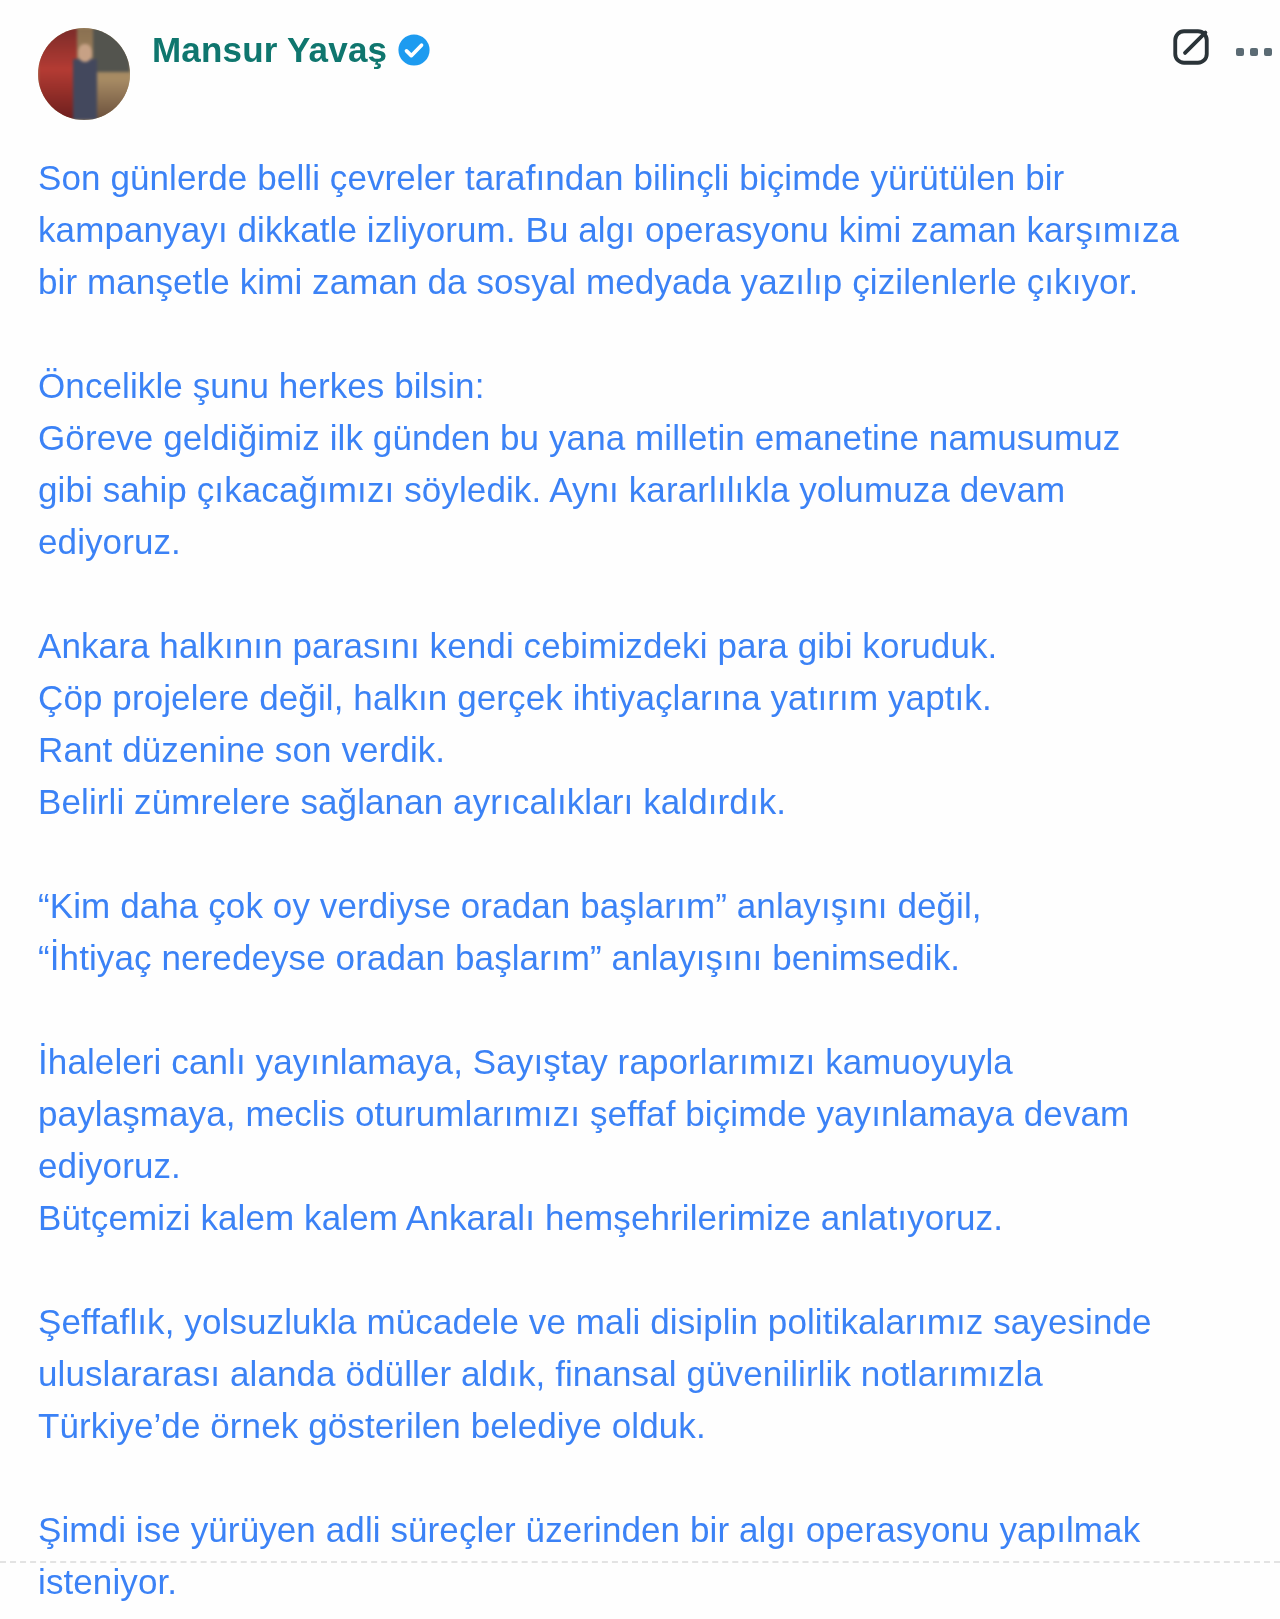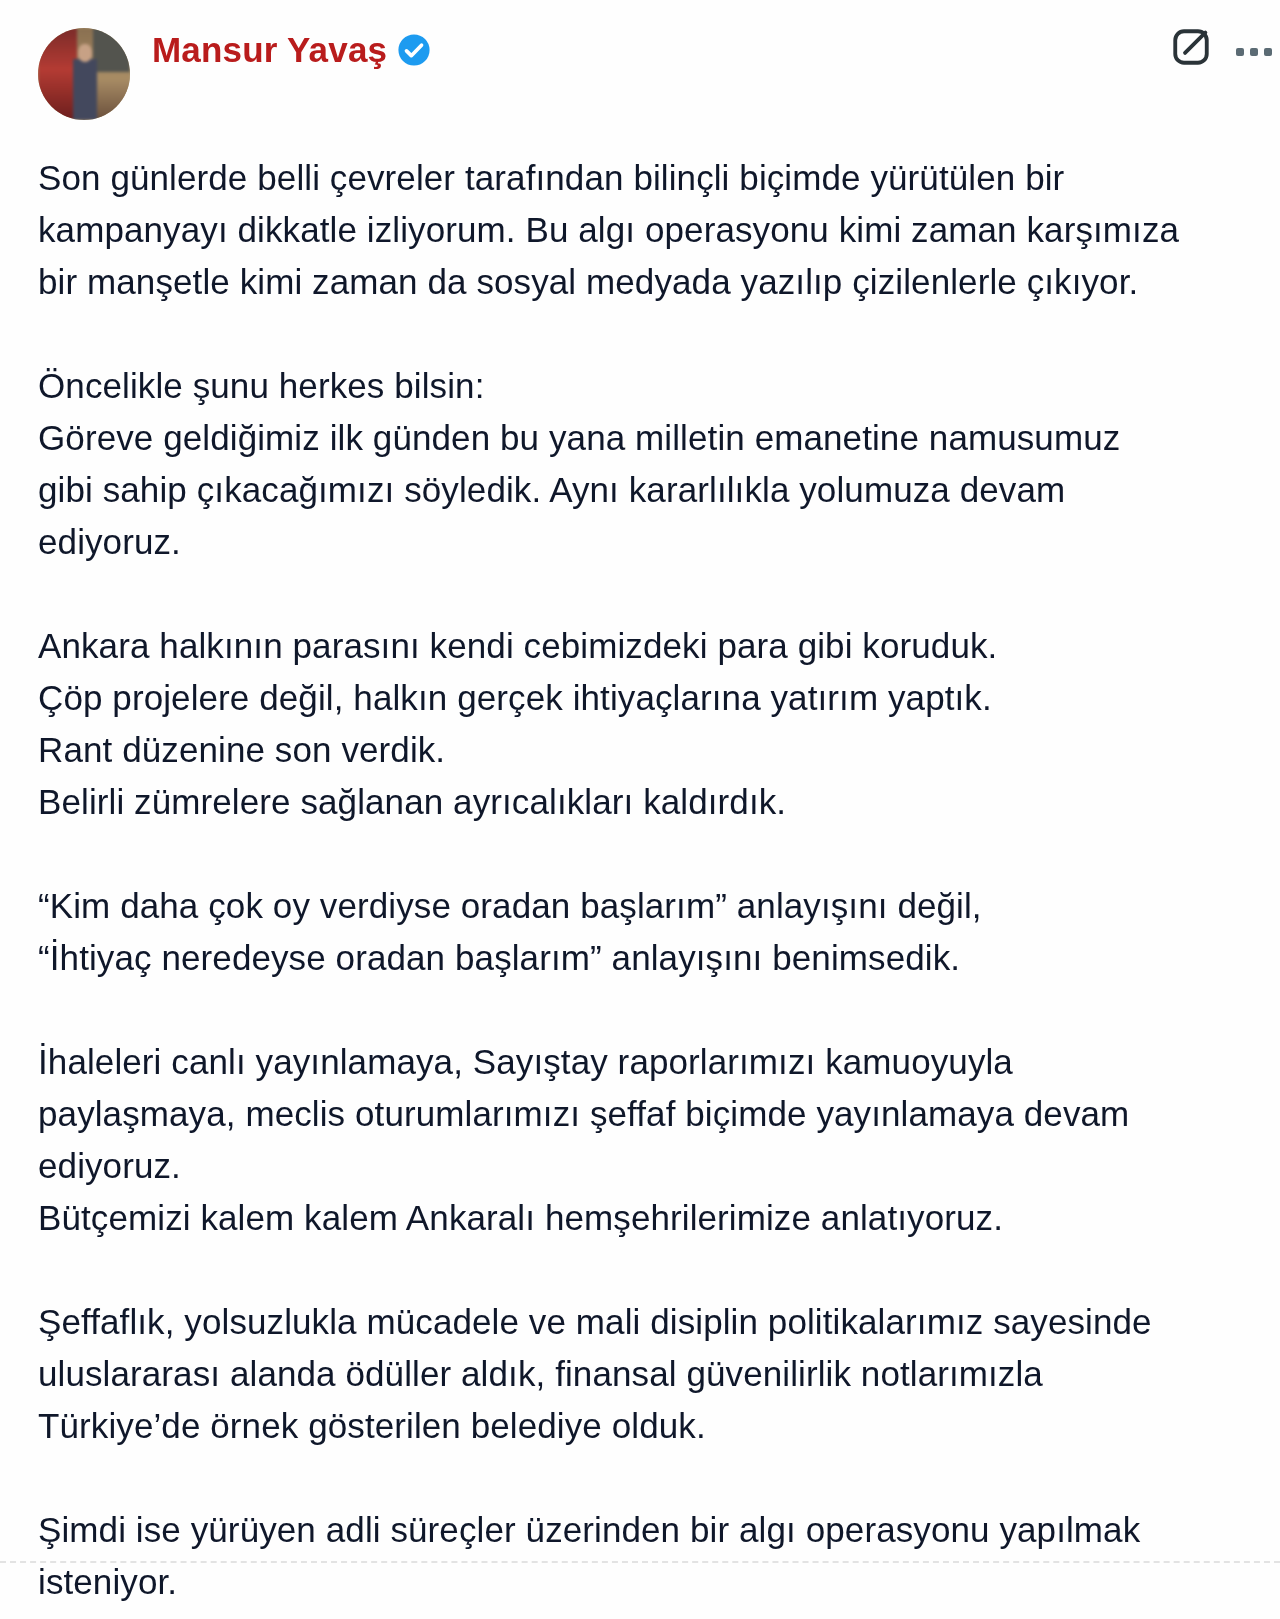--- a/index.html
+++ b/index.html
@@ -44,21 +44,21 @@
     position: absolute;
     left: 152px;
     top: 30px;
     display: flex;
     align-items: center;
     gap: 10px;
   }
   .display-name {
     font-size: 35px;
     font-weight: 800;
-    color: #b91c1c;
+    color: #0f766e;
     letter-spacing: 0.2px;
     cursor: pointer;
   }
   .verified { width: 34px; height: 34px; display: inline-block; }
 
   .handle {
     position: absolute;
     left: 152px;
     top: 74px;
     font-size: 33px;
@@ -92,21 +92,21 @@
   }
 
   
   .tweet-body {
     position: absolute;
     left: 38px;
     top: 152px;
     width: 1228px;
     font-size: 35px;
     line-height: 52px;
-    color: #0f172a;
+    color: #3b82f6;
     white-space: pre-line;
     letter-spacing: 0.1px;
   }
 
   
   .seam-line {
     position: absolute;
     left: 0;
     top: 1561px;
     width: 1280px;

